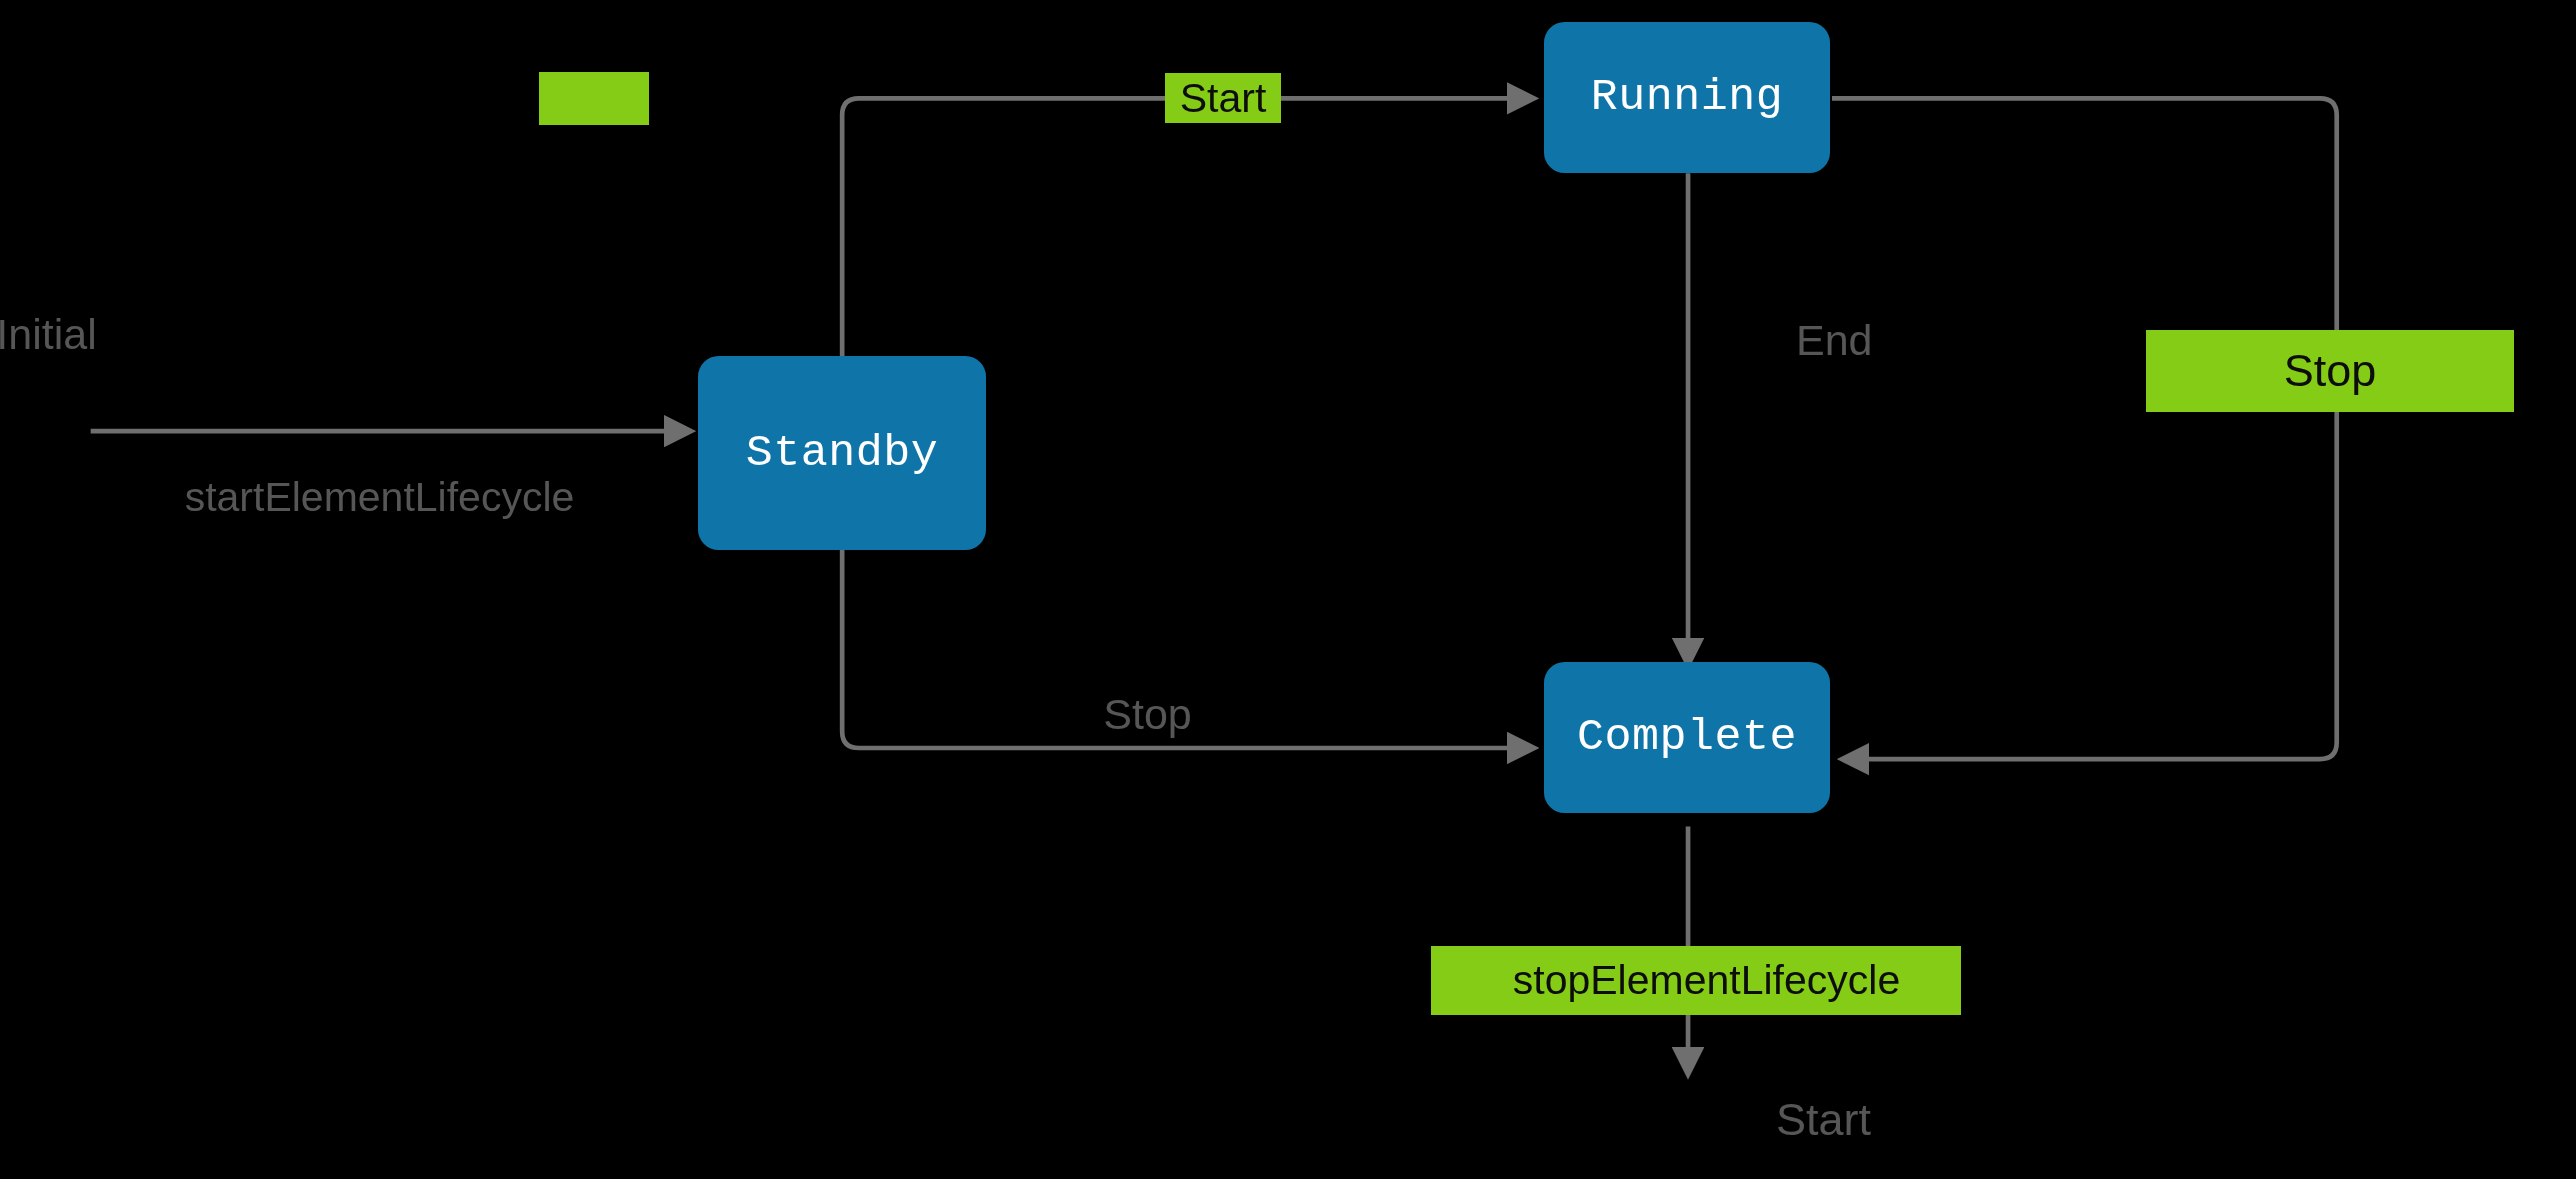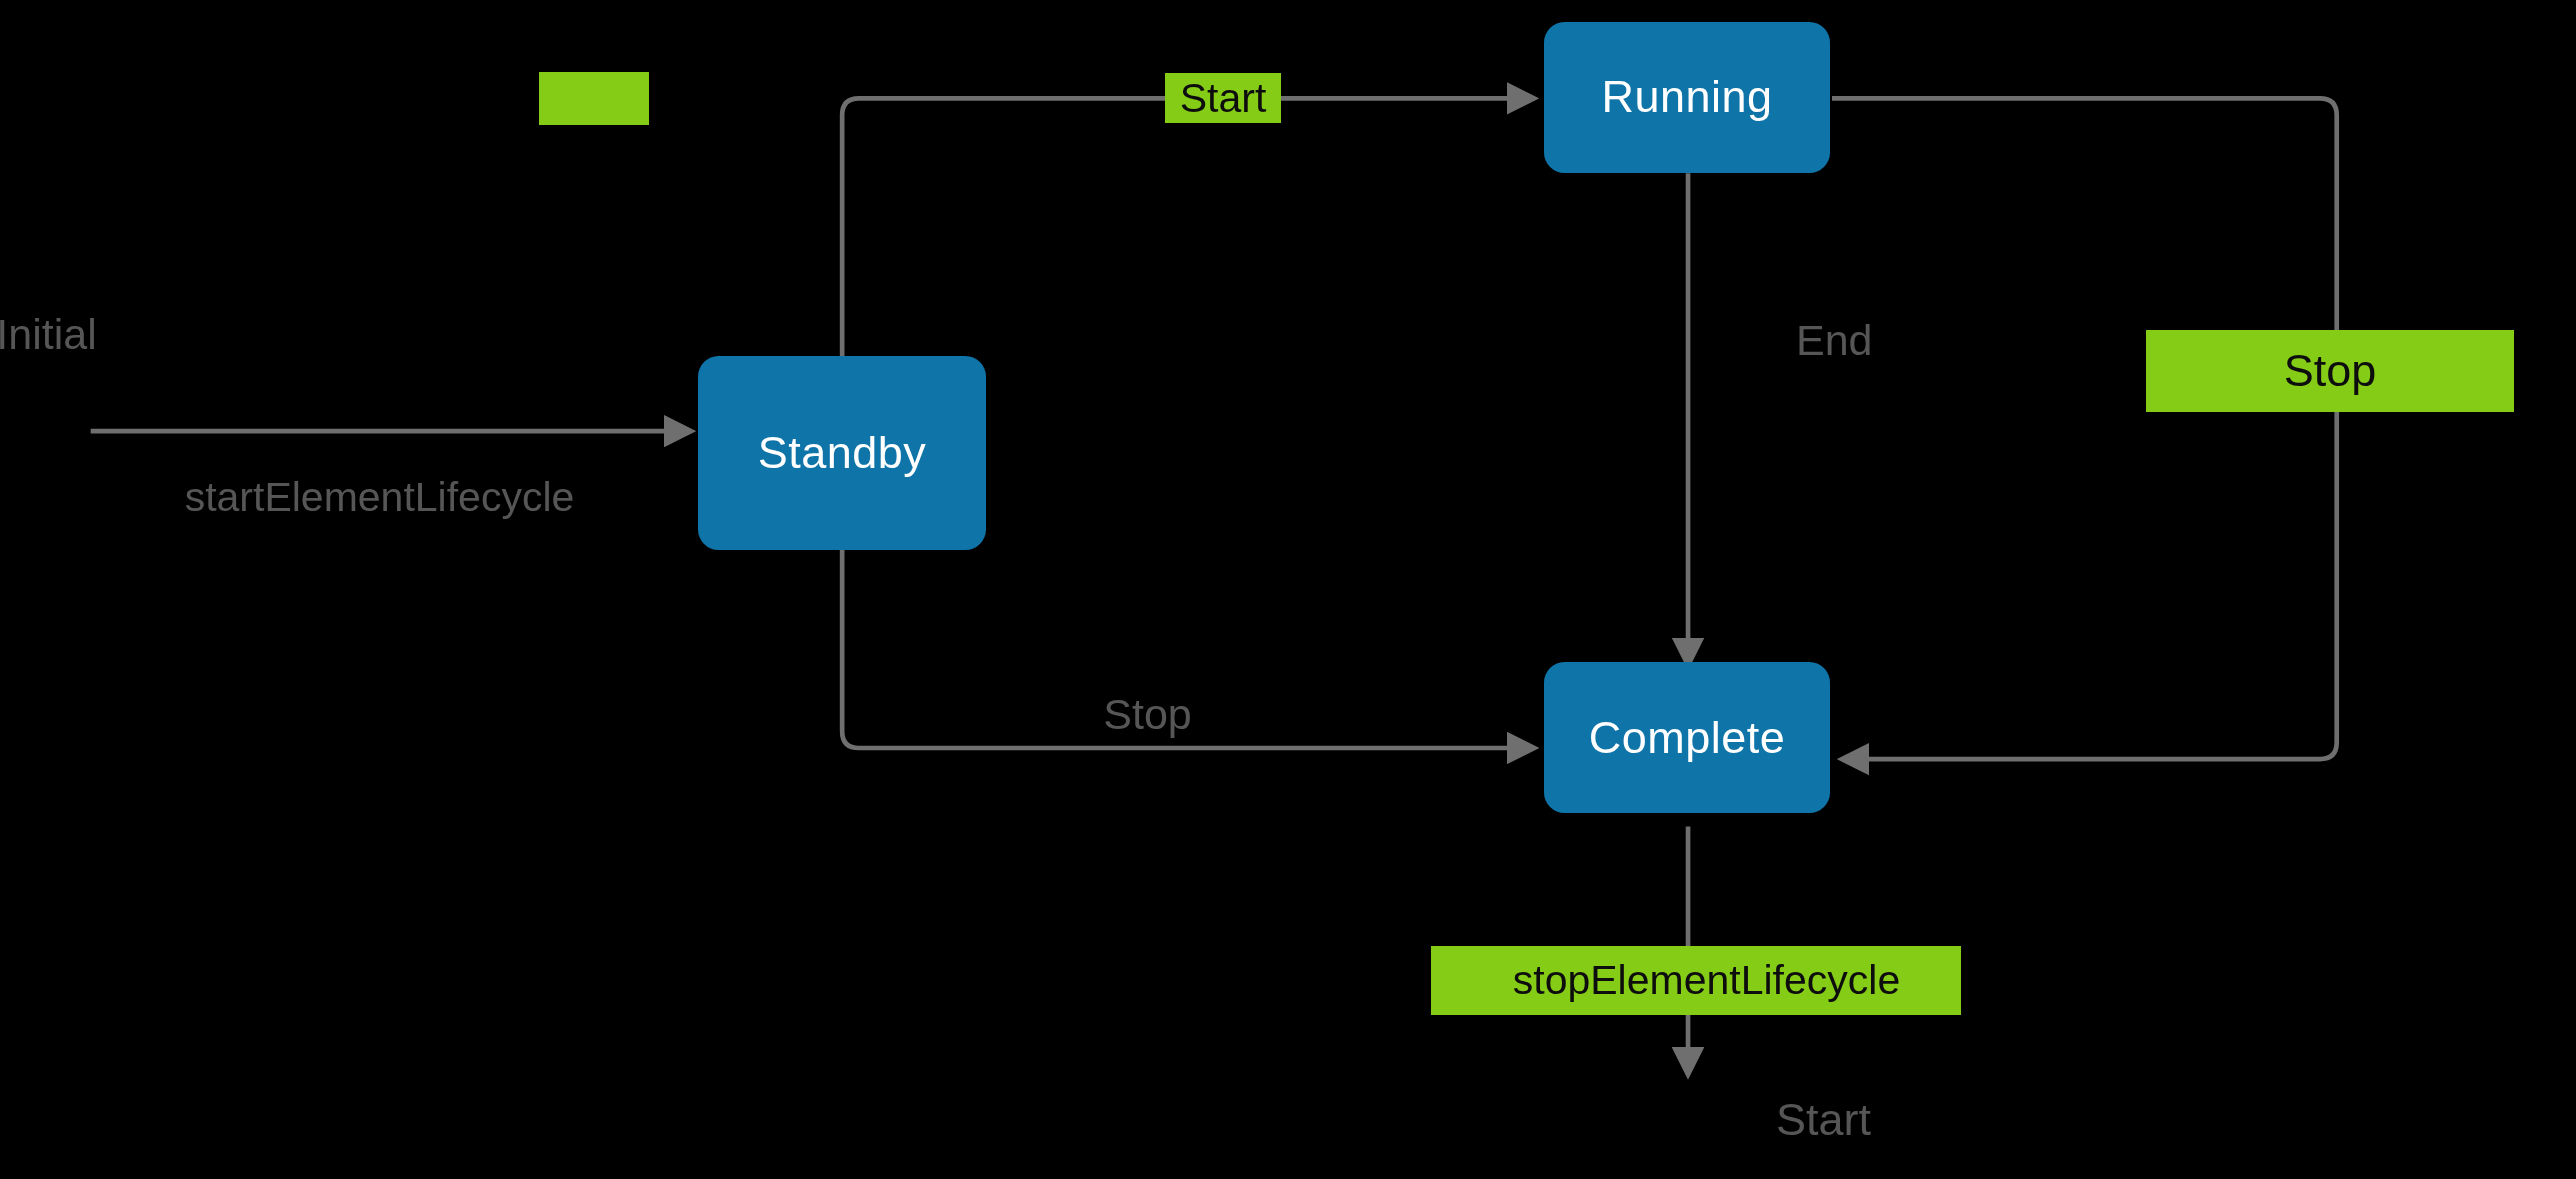--- a/index.html
+++ b/index.html
@@ -22,20 +22,21 @@
   .node {
     position: absolute;
     background: #0f74a8;
     border-radius: 20.6px;
     color: #ffffff;
     display: flex;
     align-items: center;
     justify-content: center;
     font-size: 45px;
     letter-spacing: 0.5px;
+    font-family: Liberation Mono, monospace;
   }
   .gray-label {
     position: absolute;
     color: #565656;
     font-size: 43px;
     white-space: nowrap;
   }
   .gray-label.centered {
     text-align: center;
   }

